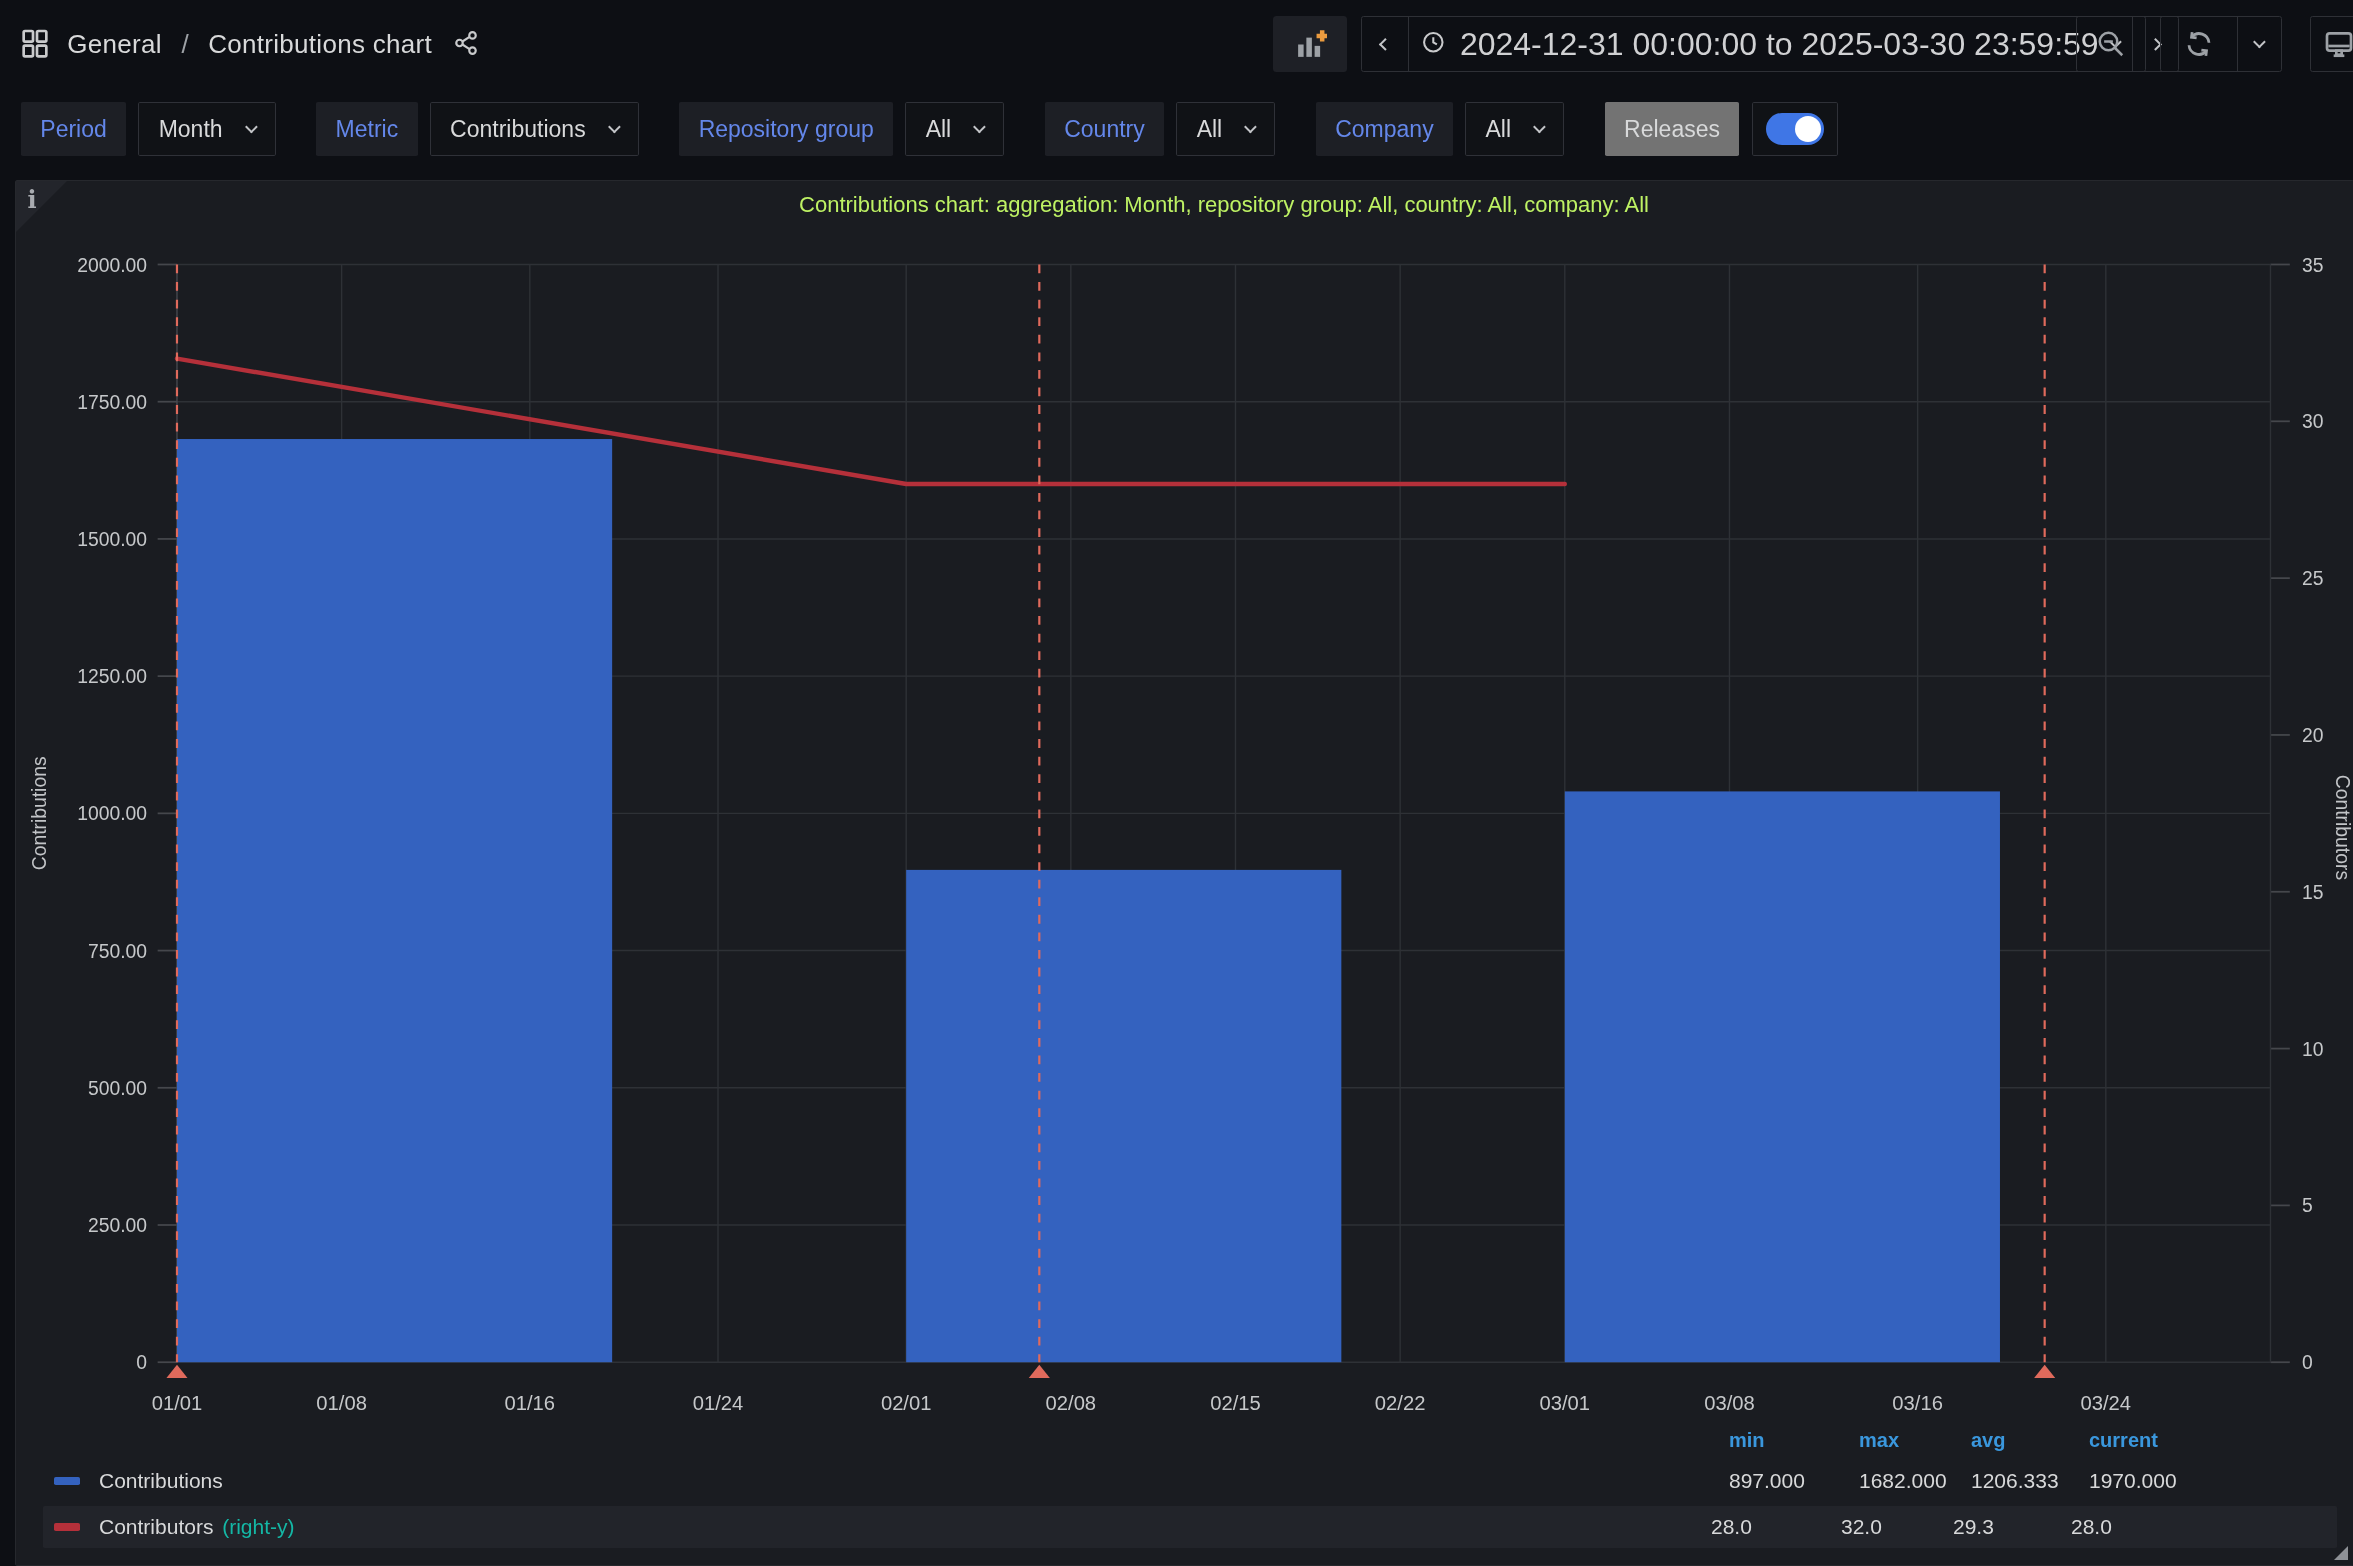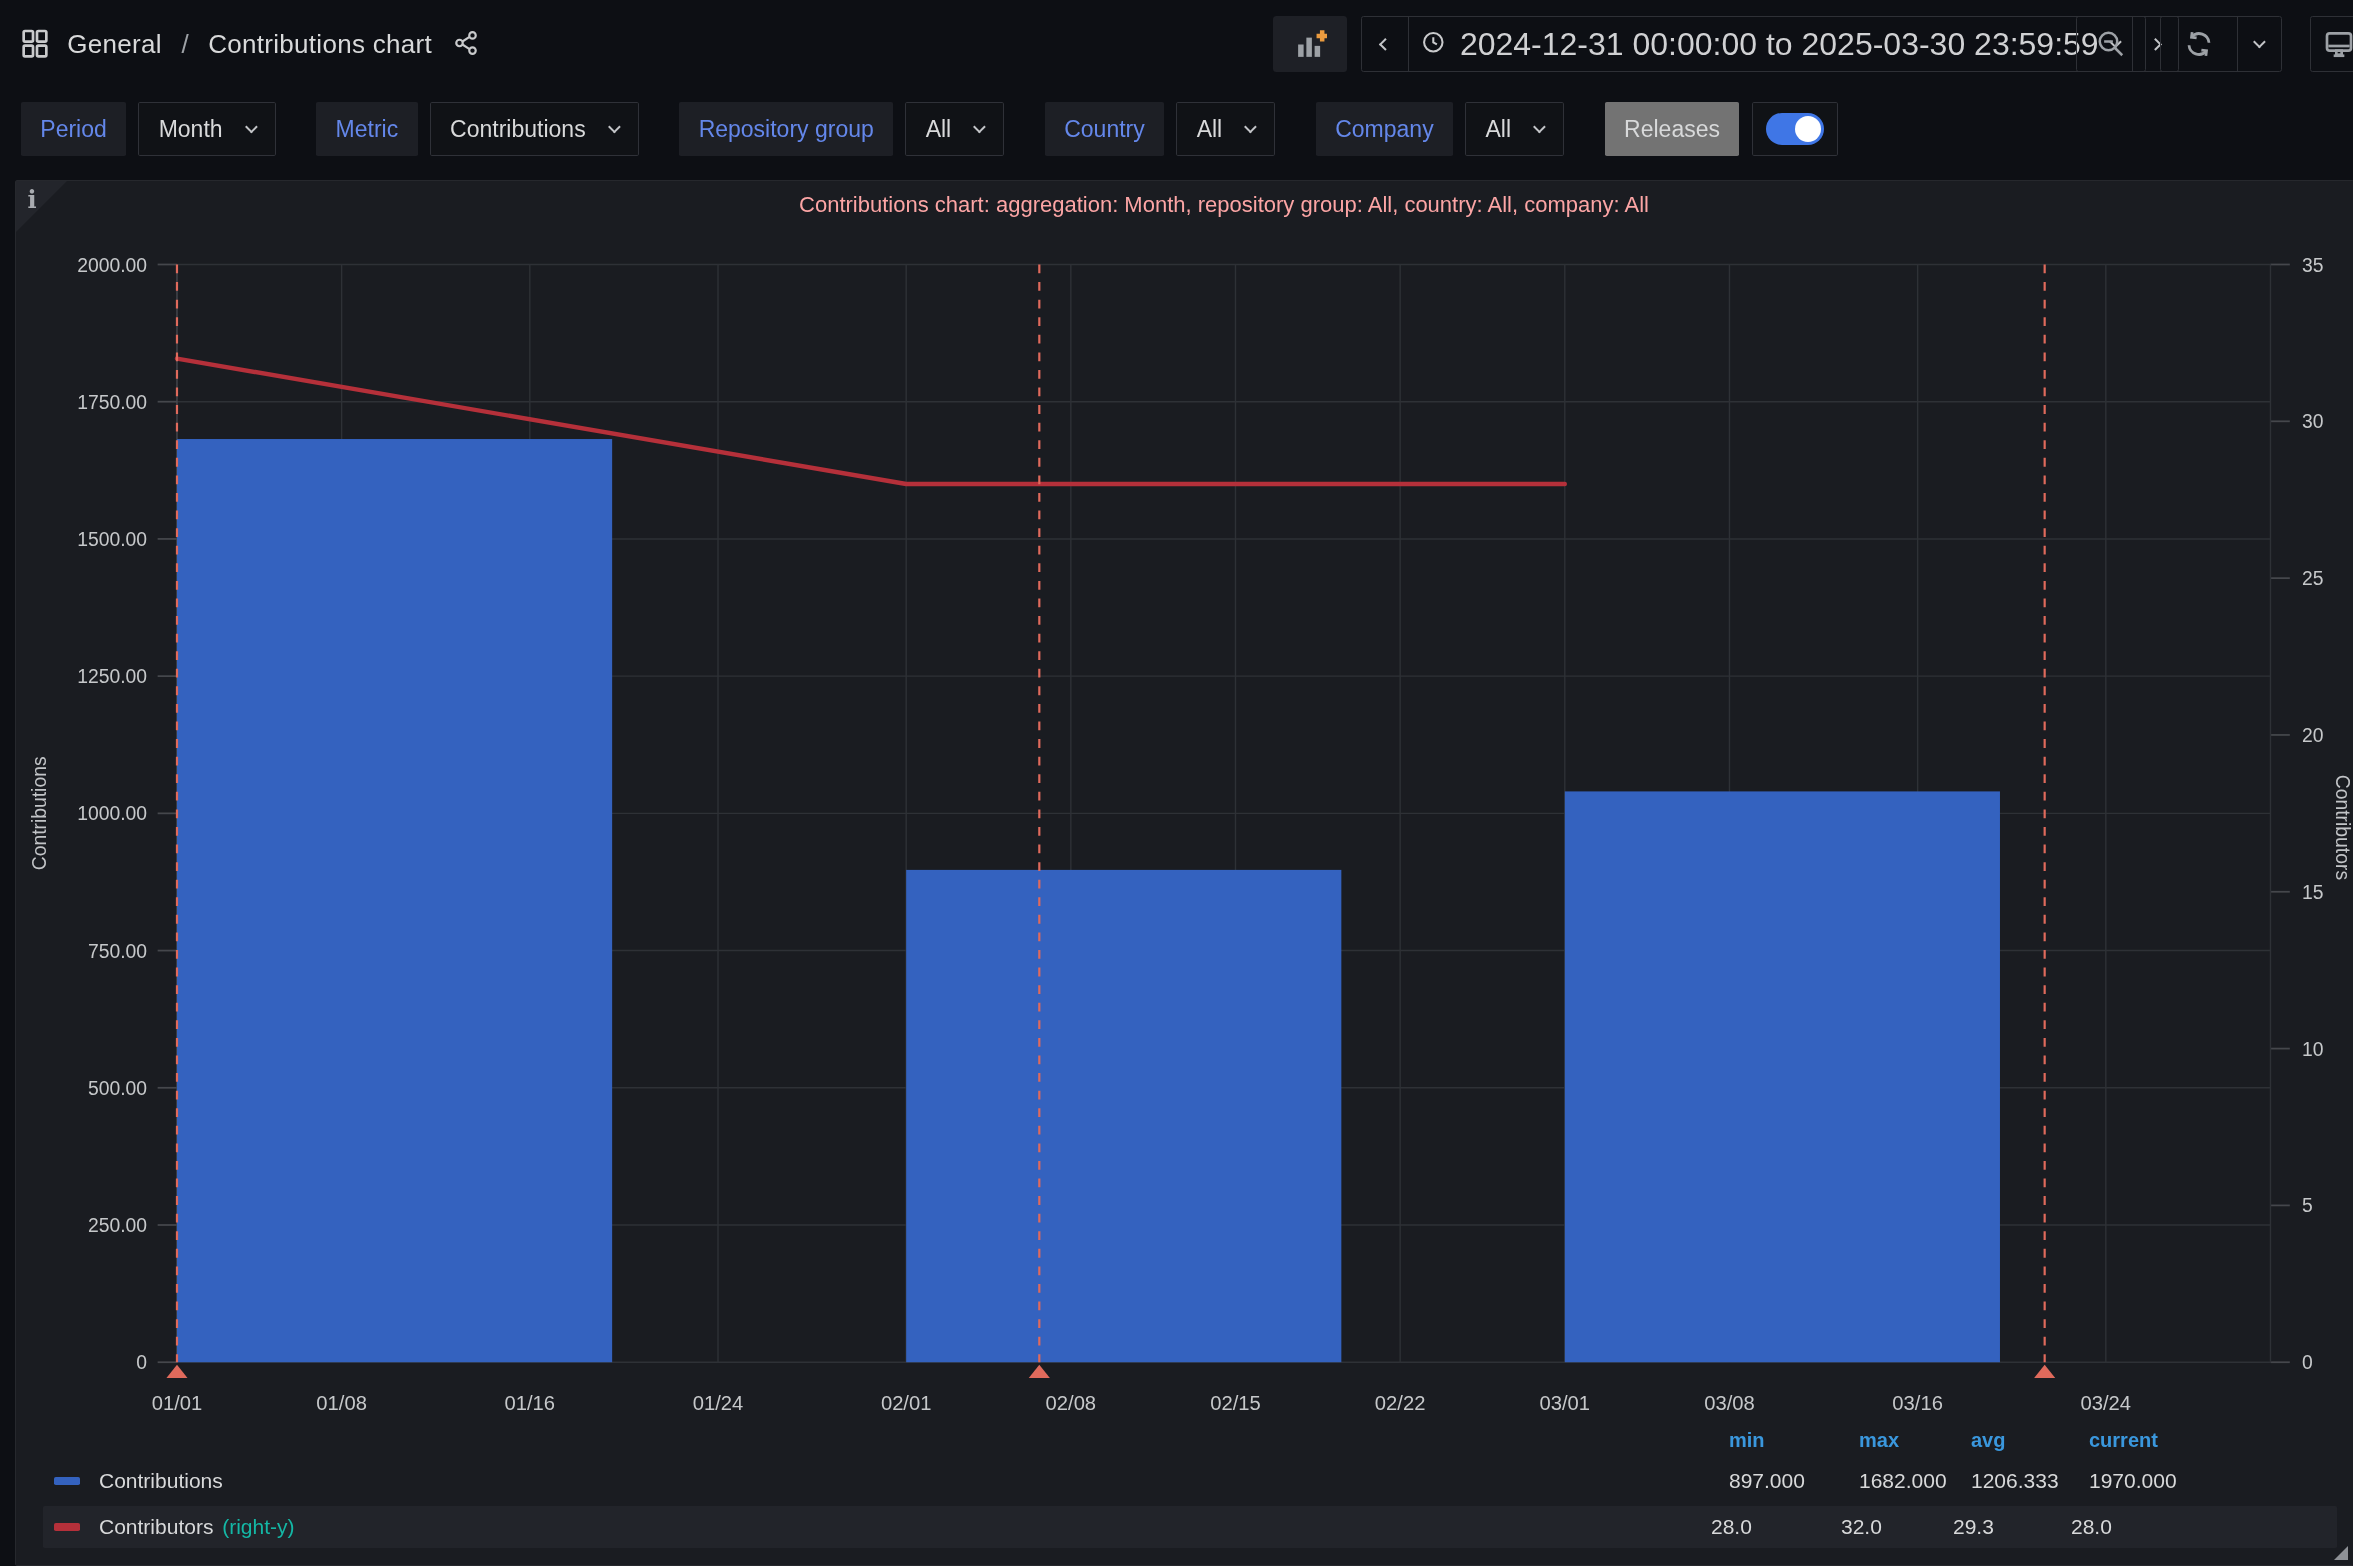--- a/index.html
+++ b/index.html
@@ -49,21 +49,21 @@
                   border-radius:50%; background:#fff; }
 
   
   .panel { position:absolute; left:15px; top:180px; width:2339px; height:1386px;
            background:#1a1c21; border:0.9px solid #26282d; border-radius:1.8px; }
   .info-corner { position:absolute; left:0; top:0; width:0; height:0;
                  border-top:51px solid #23252b; border-right:51px solid transparent; }
   .info-i { position:absolute; left:11.4px; top:3.5px; font-family:"DejaVu Serif",serif;
             font-weight:bold; font-size:24px; color:#a9acb1; }
   .panel-title { position:absolute; left:161px; top:10.5px; width:2094px; height:32px;
-                 text-align:center; font-size:22px; color:#fca5a5; }
+                 text-align:center; font-size:22px; color:#bef264; }
   svg text { font-family:"Liberation Sans","DejaVu Sans",sans-serif; }
 
   
   .legend-cell { position:absolute; width:229px; text-align:left; }
   .stats-hdr { position:absolute; left:0; top:1246px; width:2339px; height:26px;
                font-weight:bold; font-size:20px; color:#3a97dd; }
   .leg-row { position:absolute; left:0; width:2339px; height:40px; font-size:21px; }
   .leg-row .swatch { position:absolute; left:38px; top:50%; margin-top:-4.4px; width:26px;
                      height:8.8px; border-radius:1.8px; }
   .leg-row .leg-label { position:absolute; left:83px; top:0; height:100%;

